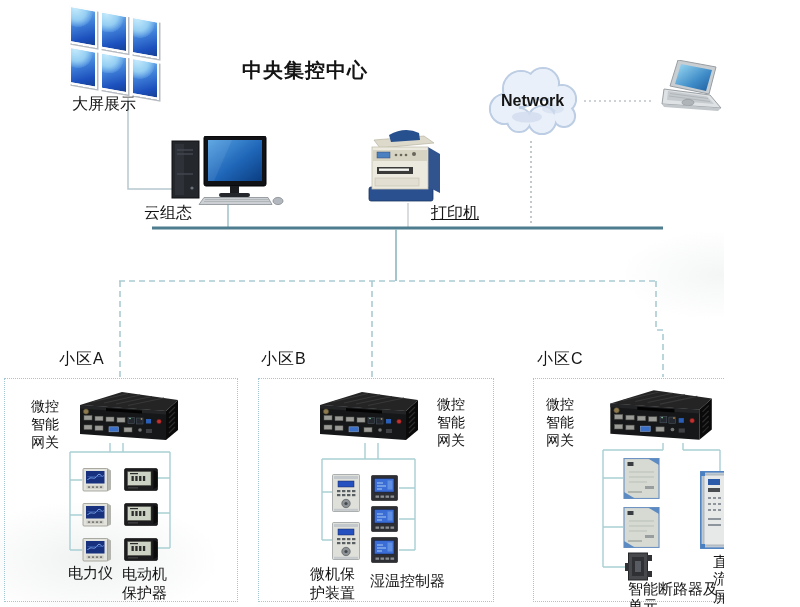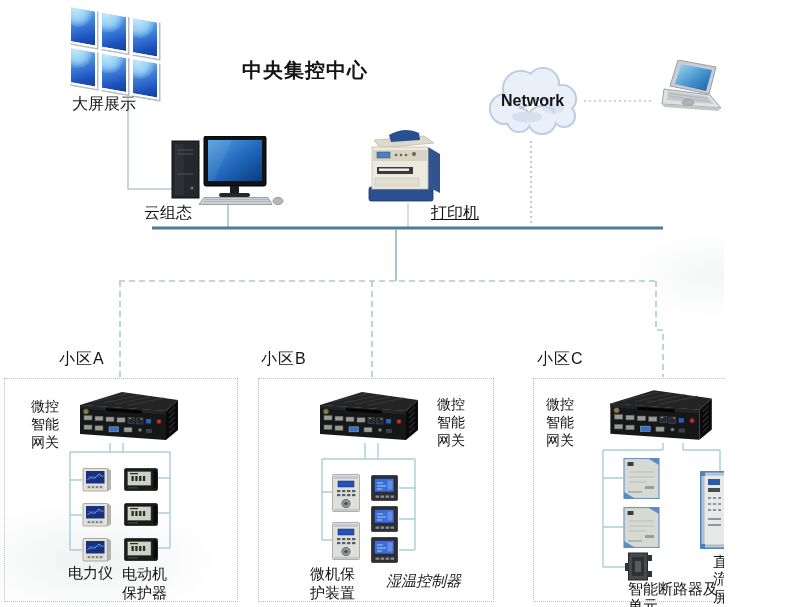--- a/index.html
+++ b/index.html
@@ -387,17 +387,17 @@
 网关</div>
   <div class="label gw-label" style="left:546px;top:395px;">微控
 智能
 网关</div>
 
   <div class="label lb15" style="left:68px;top:564px;">电力仪</div>
   <div class="label lb15" style="left:122px;top:564px;line-height:19px;">电动机
 保护器</div>
   <div class="label lb15" style="left:310px;top:564px;line-height:19px;">微机保
 护装置</div>
-  <div class="label lb15" style="left:386px;top:572px;font-style:italic;">湿温控制器</div>
+  <div class="label lb15" style="left:370px;top:572px;">湿温控制器</div>
   <div class="label lb15" style="left:583px;top:580px;margin-left:45px;">智能断路器及单元</div>
   <div class="label lb15" style="left:713px;top:553px;">直流屏</div>
 
 </div>
 
 </body></html>

